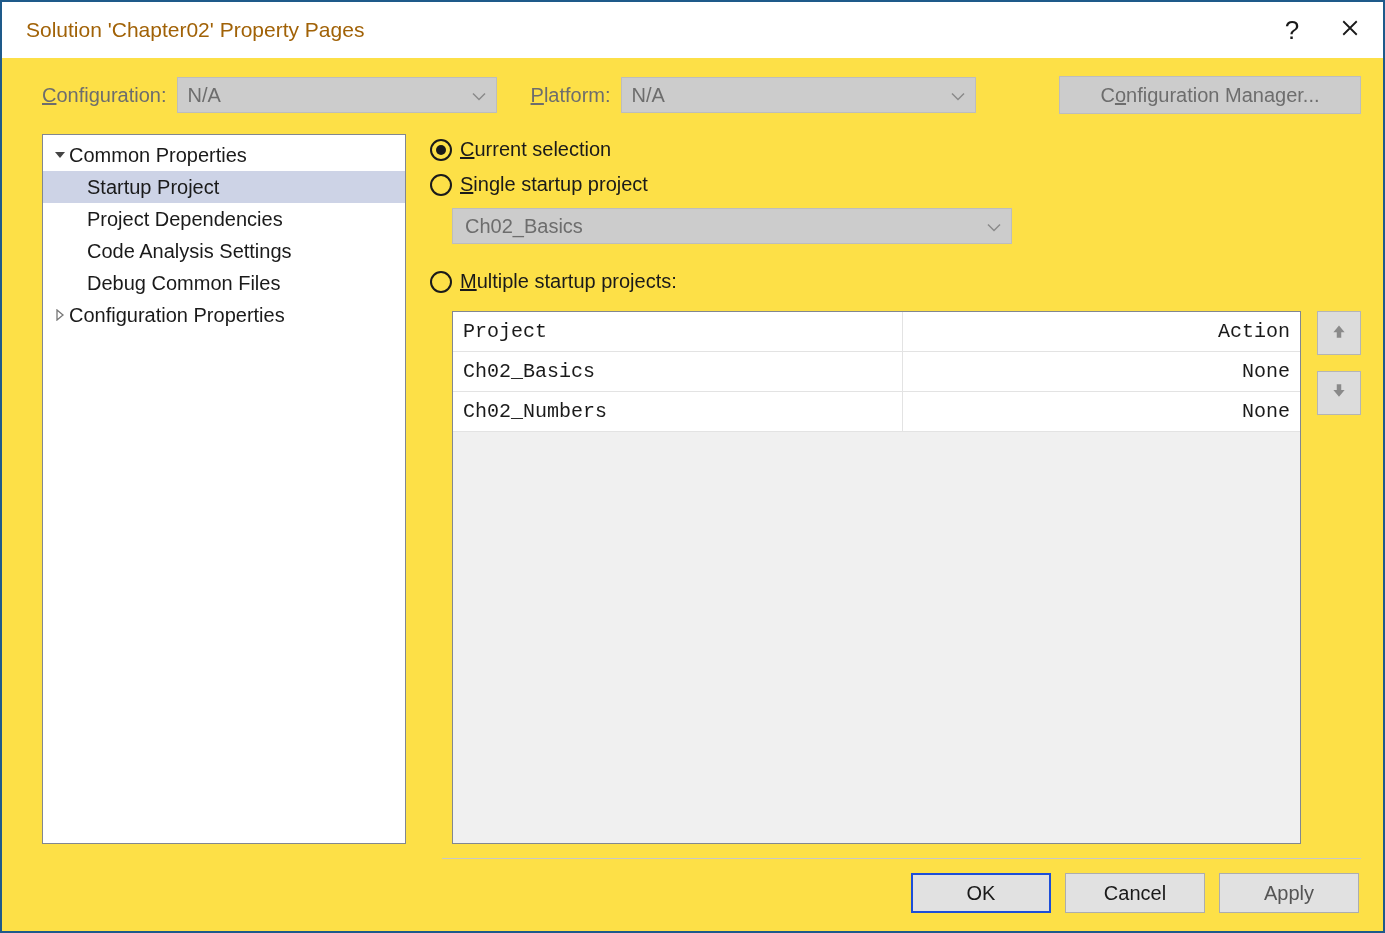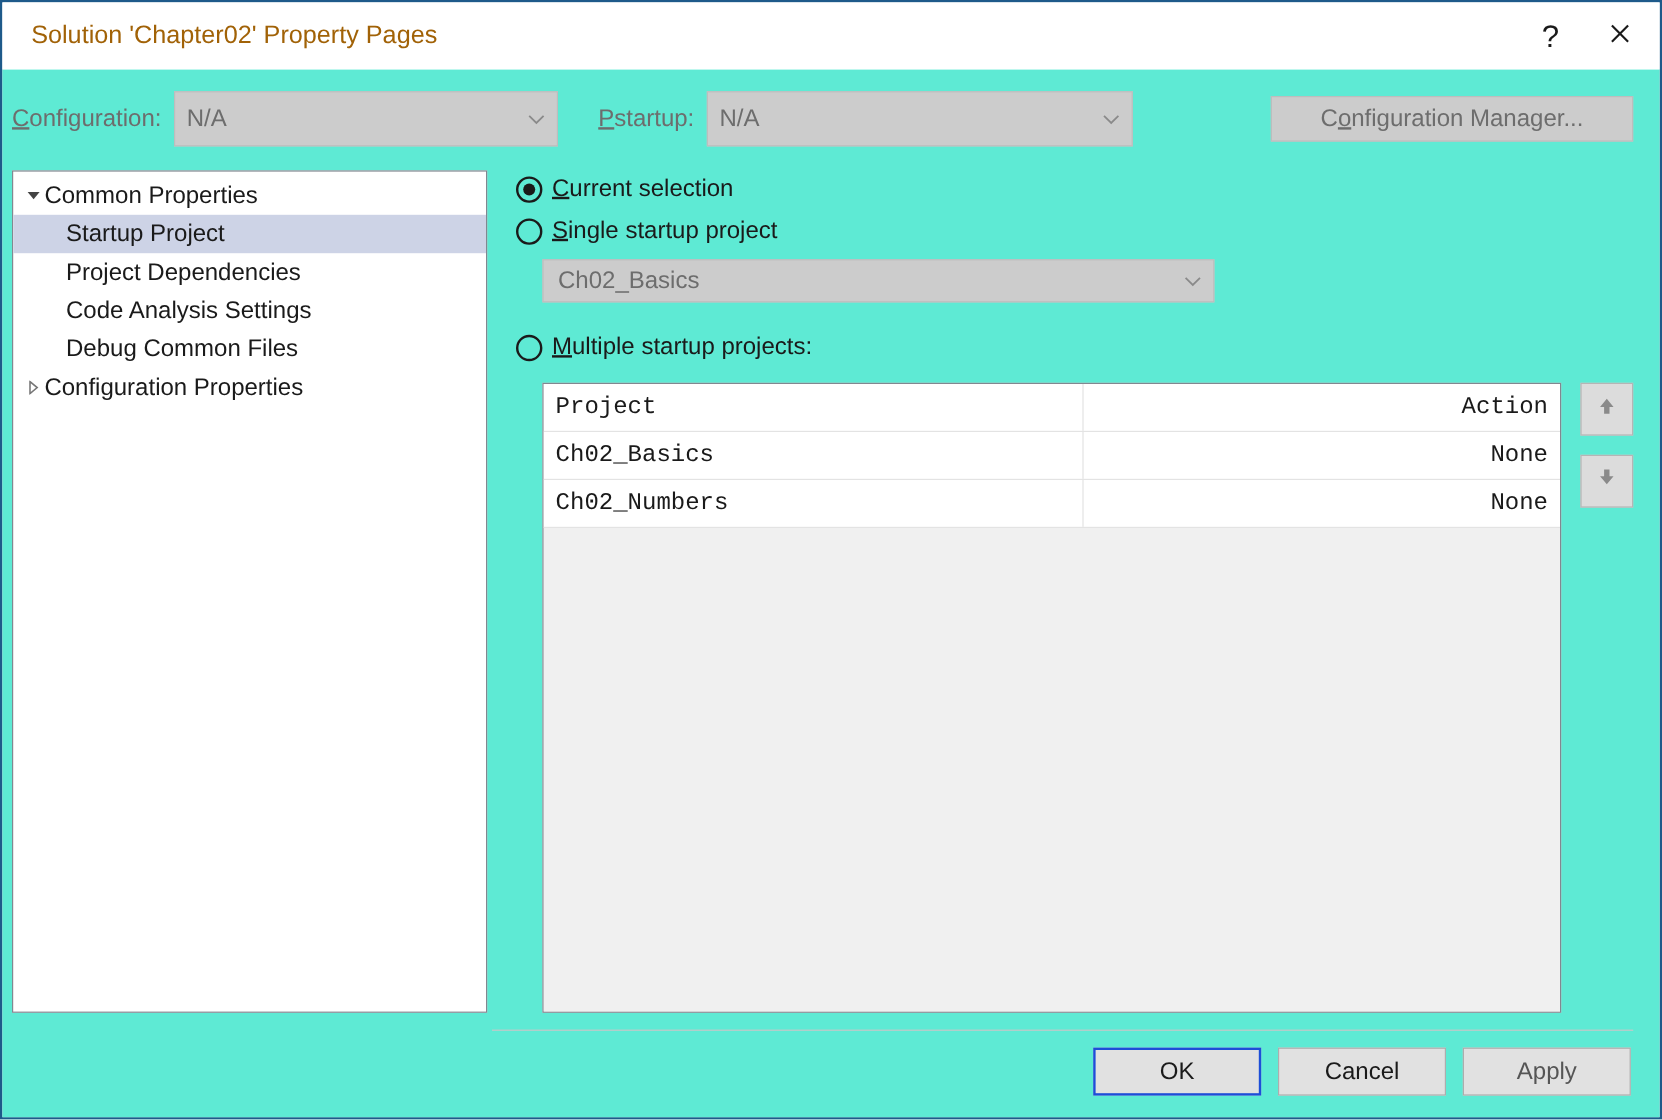--- a/index.html
+++ b/index.html
@@ -37,38 +37,38 @@
     align-items: center;
     justify-content: center;
     font-size: 22px;
     color: #1a1a1a;
     cursor: pointer;
   }
   .titlebar .tb-btn.help { font-size: 26px; font-weight: 400; }
   .titlebar .tb-btn.close svg { width: 18px; height: 18px; }
   .client {
     flex: 1;
-    background: #5eead4;
-    padding: 18px 22px 18px 8px;
+    background: #fde047;
+    padding: 18px 22px 18px 40px;
     display: flex;
     flex-direction: column;
   }
   .config-row {
     display: flex;
     align-items: center;
     gap: 10px;
     margin-bottom: 20px;
   }
   .config-label {
     font-size: 20px;
     color: #6d6d6d;
   }
   .config-label .ul { text-decoration: underline; }
   .combo {
-    height: 46px;
+    height: 36px;
     background: #cccccc;
     border: 1px solid #bdbdbd;
     display: flex;
     align-items: center;
     padding: 0 10px;
     color: #6d6d6d;
     font-size: 20px;
     position: relative;
   }
   .combo .chev {
@@ -93,21 +93,21 @@
     margin-left: auto;
   }
   .cfg-mgr-btn .ul { text-decoration: underline; }
   .main-row {
     flex: 1;
     display: flex;
     gap: 24px;
     min-height: 0;
   }
   .tree-pane {
-    width: 396px;
+    width: 364px;
     background: #fff;
     border: 1px solid #828790;
     padding: 4px 0;
     overflow: auto;
   }
   .tree-item {
     display: flex;
     align-items: center;
     height: 32px;
     padding-left: 8px;
@@ -277,21 +277,21 @@
       <span class="config-label"><span class="ul">C</span><span>onfiguration:</span></span>
       <div class="combo cfg">
         <span>N/A</span>
         <span class="chev">
           <svg viewBox="0 0 14 10">
               <path d="M1 2 L7 8 L13 2" stroke="#8a8a8a" stroke-width="1.5" fill="none"></path>
             </svg>
         </span>
       </div>
       <span style="width:14px"></span>
-      <span class="config-label"><span class="ul">P</span><span>startup:</span></span>
+      <span class="config-label"><span class="ul">P</span><span>latform:</span></span>
       <div class="combo plat">
         <span>N/A</span>
         <span class="chev">
           <svg viewBox="0 0 14 10">
               <path d="M1 2 L7 8 L13 2" stroke="#8a8a8a" stroke-width="1.5" fill="none"></path>
             </svg>
         </span>
       </div>
       <div class="cfg-mgr-btn">
         <span>C</span>

